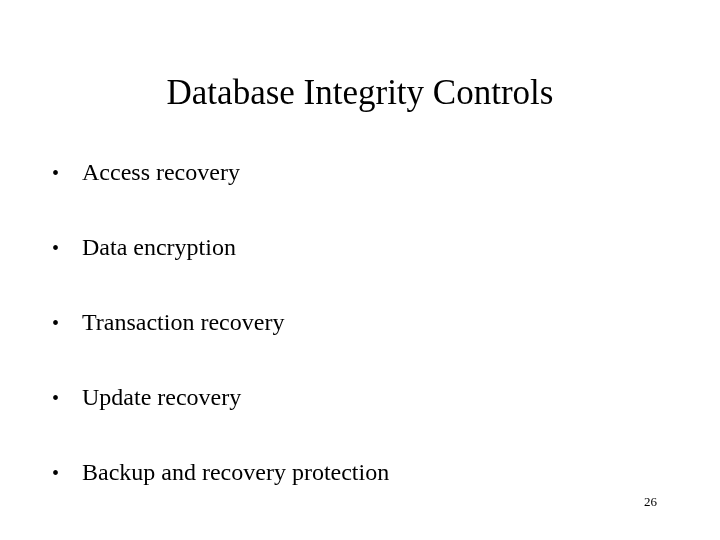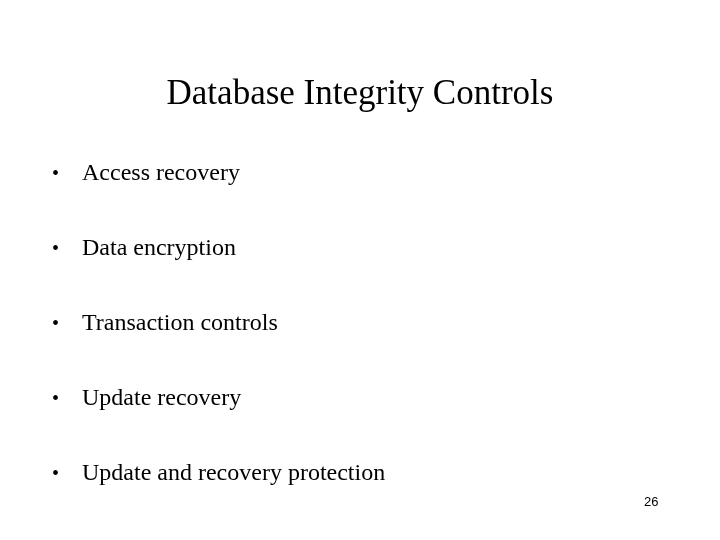--- a/index.html
+++ b/index.html
@@ -57,48 +57,48 @@
   }
   .bullet-text {
     flex: 1 1 auto;
   }
   .page-number {
     position: absolute;
     left: 644px;
     top: 494px;
     font-size: 13px;
     line-height: 16px;
-    font-family: Liberation Sans, sans-serif;
+    font-family: Liberation Serif, serif;
   }
 </style>
 </head>
 <body>
 
 <div class="slide">
 
   <div class="slide-title">Database Integrity Controls</div>
 
   <ul class="bullet-list">
     <li class="bullet-item">
       <span class="bullet-marker">•</span>
       <span class="bullet-text">Access recovery</span>
     </li>
     <li class="bullet-item">
       <span class="bullet-marker">•</span>
       <span class="bullet-text">Data encryption</span>
     </li>
     <li class="bullet-item">
       <span class="bullet-marker">•</span>
-      <span class="bullet-text">Transaction controls</span>
+      <span class="bullet-text">Transaction recovery</span>
     </li>
     <li class="bullet-item">
       <span class="bullet-marker">•</span>
       <span class="bullet-text">Update recovery</span>
     </li>
     <li class="bullet-item">
       <span class="bullet-marker">•</span>
-      <span class="bullet-text">Update and recovery protection</span>
+      <span class="bullet-text">Backup and recovery protection</span>
     </li>
   </ul>
 
   <div class="page-number">26</div>
 
 </div>
 
 </body></html>

